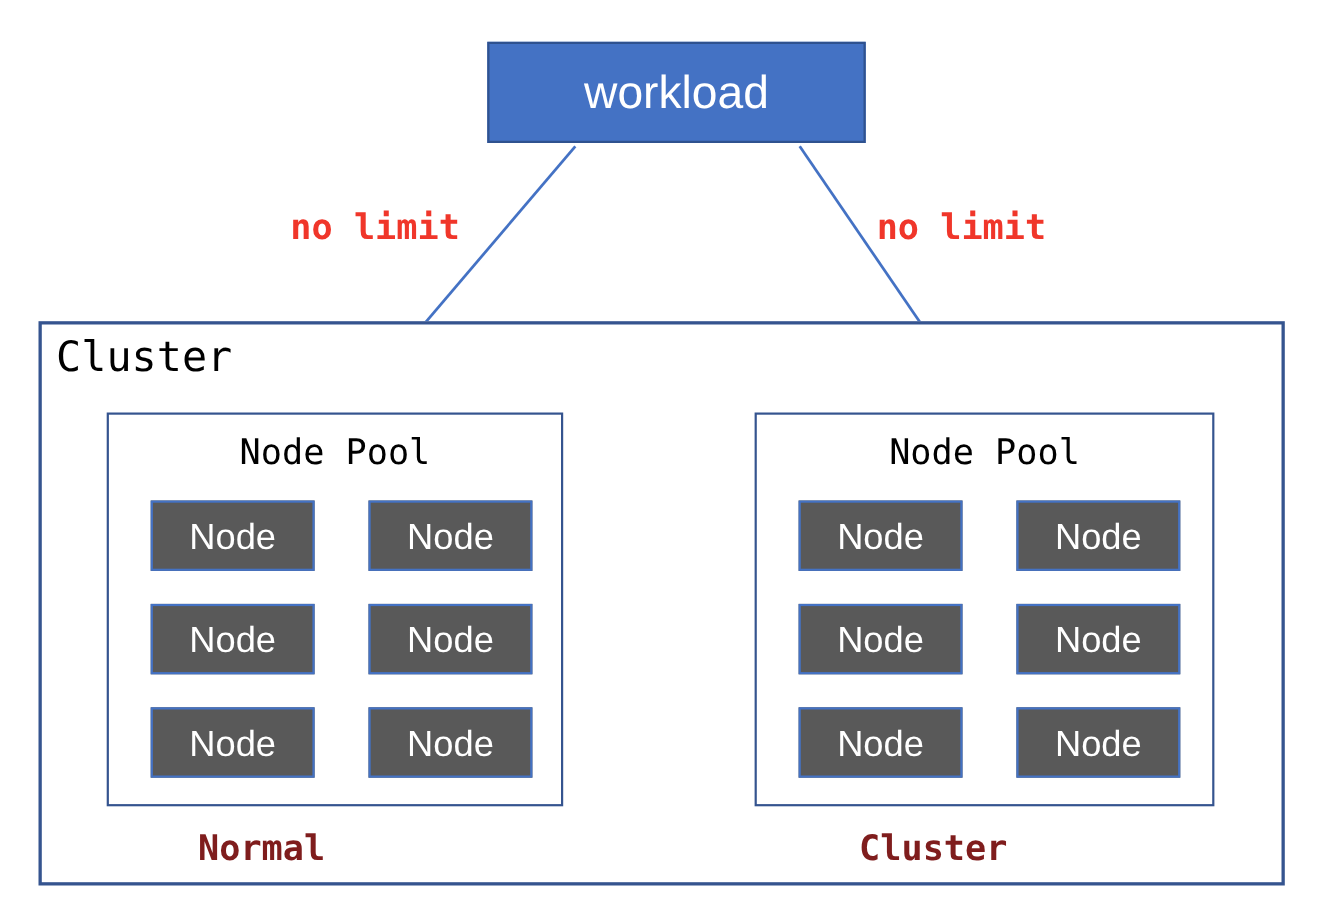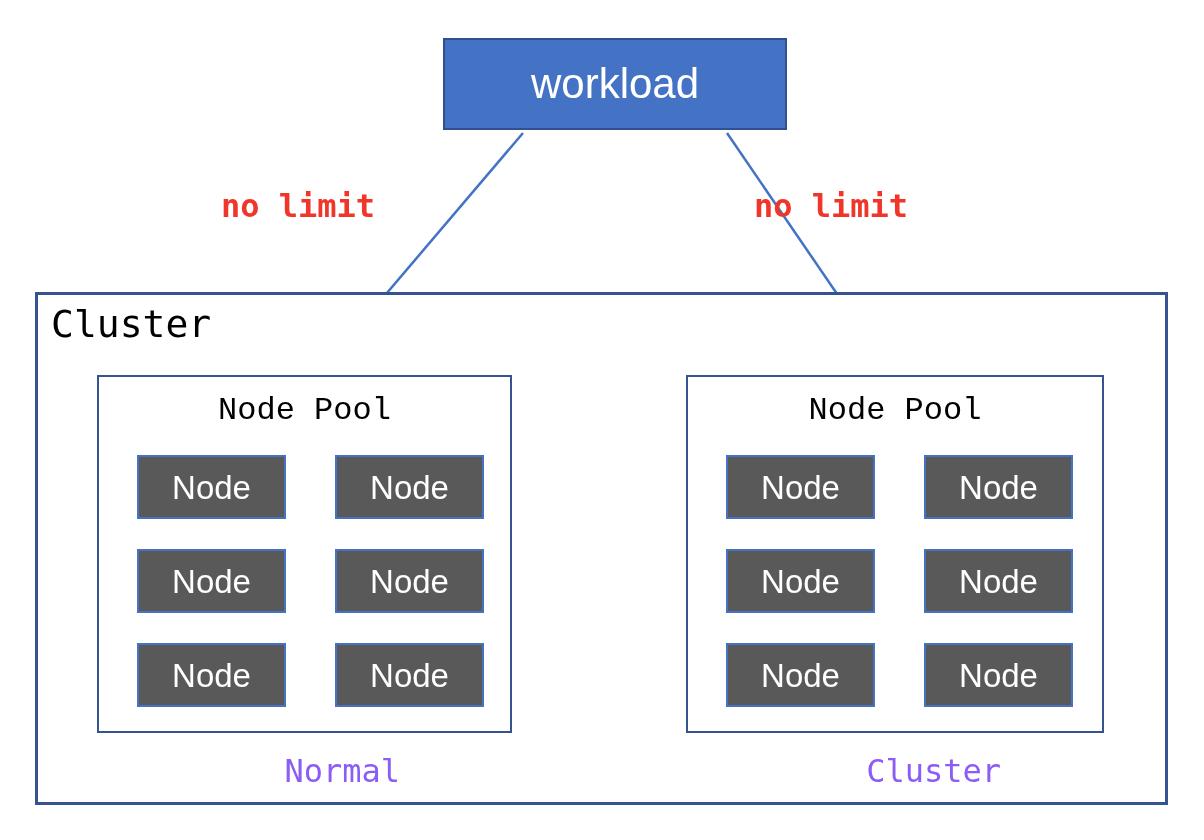--- a/index.html
+++ b/index.html
@@ -42,20 +42,21 @@
     left: 0; top: 0;
     width: 1204px; height: 840px;
     pointer-events: none;
   }
 
   
   .limit-label {
     position: absolute;
     width: 240px;
     top: 186px;
+    text-align: center;
     color: #F0362A;
     font-size: 32px;
     font-weight: bold;
     line-height: 40px;
     white-space: nowrap;
   }
   .limit-label.left  { left: 221px; }
   .limit-label.right { left: 754px; }
 
   
@@ -85,21 +86,20 @@
     background: #ffffff;
   }
   .node-pool.left  { left: 97px;  width: 415px; }
   .node-pool.right { left: 686px; width: 418px; }
   .pool-title {
     margin-top: 16px;
     text-align: center;
     font-size: 32px;
     line-height: 36px;
     color: #000000;
-    font-family: Liberation Mono, monospace;
   }
   .node-grid {
     position: absolute;
     left: 38px; top: 78px;
     display: grid;
     grid-template-columns: 149px 149px;
     grid-column-gap: 49px;
     grid-row-gap: 30px;
   }
   .node-box {
@@ -116,24 +116,24 @@
     font-family: "Liberation Sans", sans-serif;
     font-size: 33px;
     line-height: 1;
   }
 
   
   .pool-caption {
     position: absolute;
     top: 752px;
     width: 220px;
-    text-align: right;
-    color: #8b5cf6;
+    text-align: left;
+    color: #7f1d1d;
     font-size: 32px;
-    font-weight: normal;
+    font-weight: bold;
     line-height: 38px;
     white-space: nowrap;
   }
   .pool-caption.left  { left: 180px; }
   .pool-caption.right { left: 781px; }
 </style>
 </head>
 <body>
 
 <div id="canvas">

